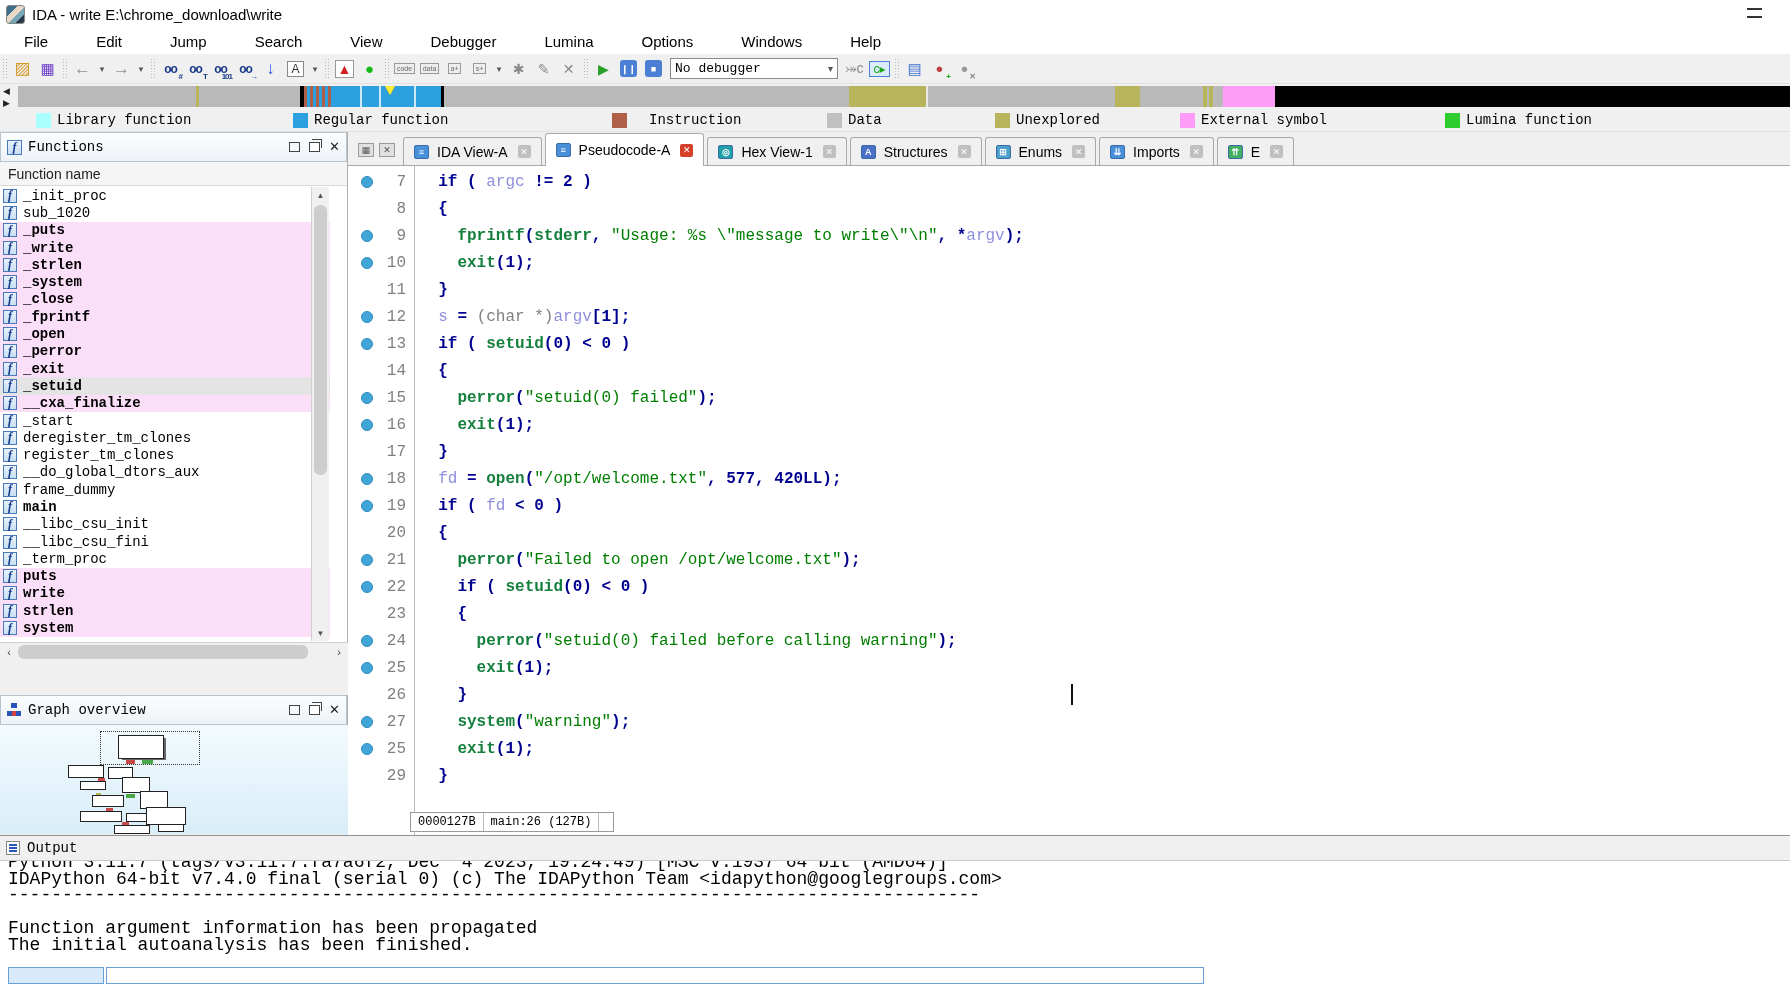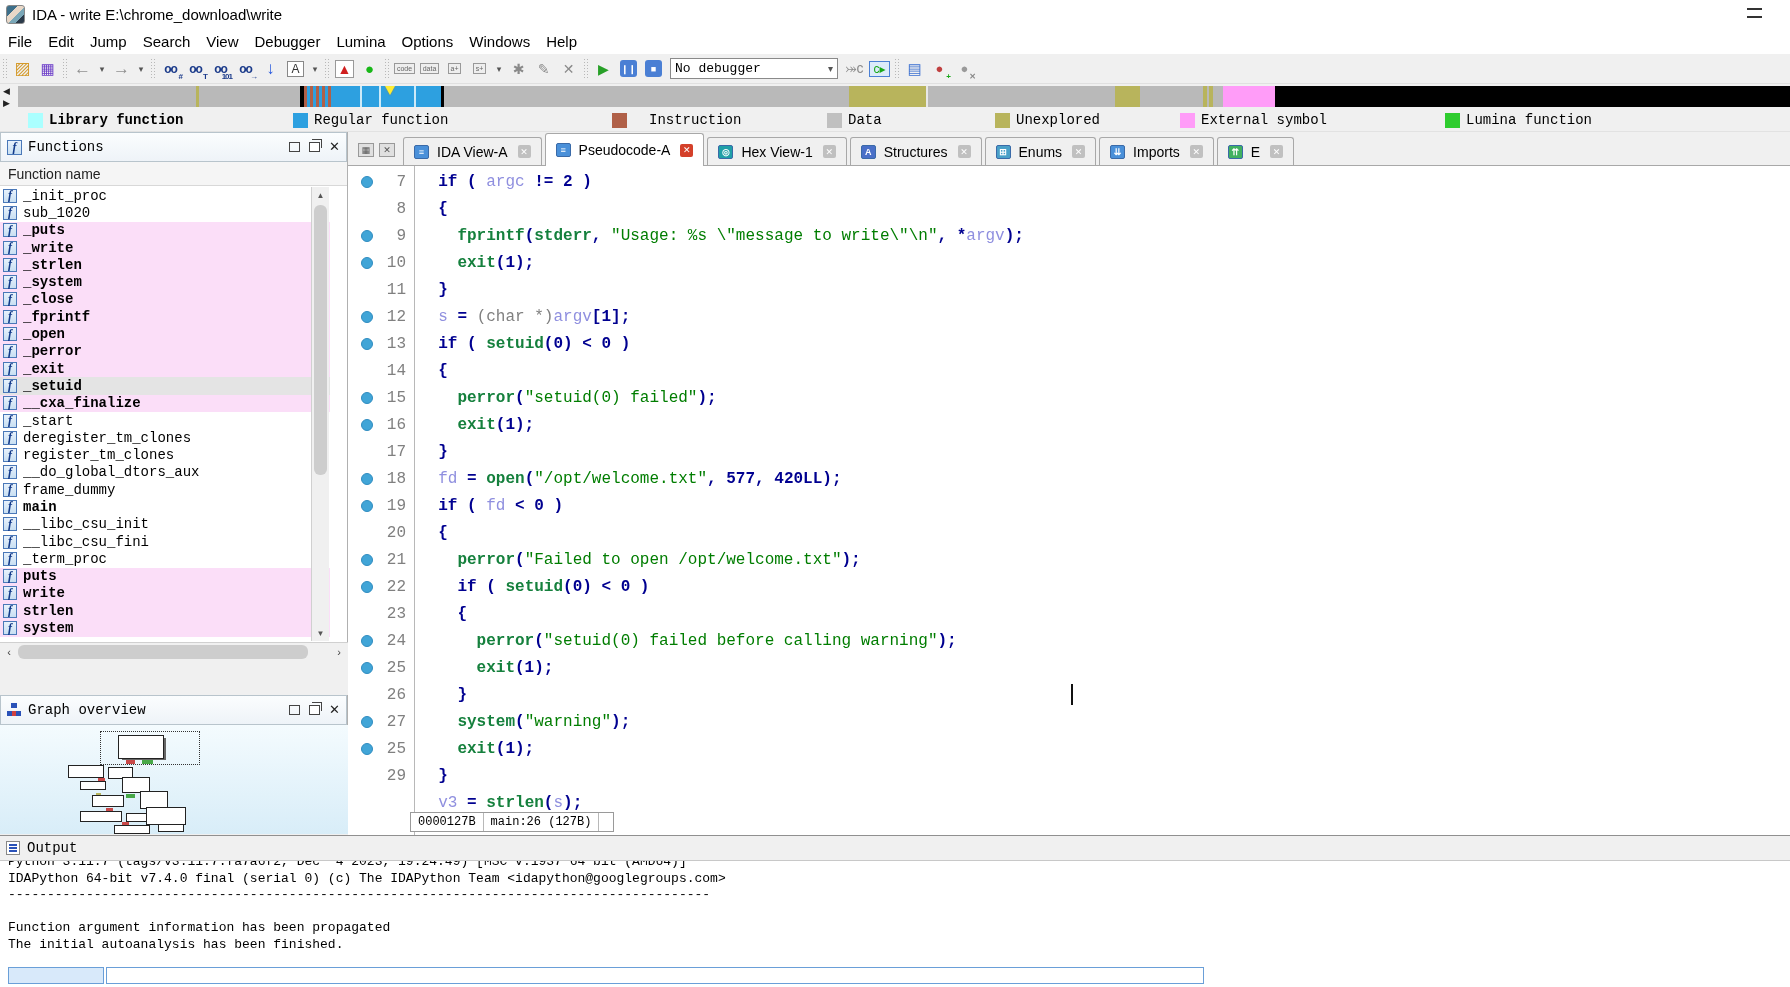--- a/index.html
+++ b/index.html
@@ -14,21 +14,21 @@
   .titlebar { position:absolute; left:0; top:0; width:1790px; height:28px; background:#fff;
     display:flex; align-items:center; padding-left:6px; font-size:15px; }
   .app-icon { width:19px; height:19px; border-radius:3px; margin-right:7px;
     background:linear-gradient(135deg,#3d6f8a 0 30%,#e8d8c8 30% 55%,#7aa7b8 55% 75%,#2b3a4a 75%); border:1px solid #888; }
   .winmenu { position:absolute; right:28px; top:8px; width:15px; height:10px;
     border-top:2px solid #333; border-bottom:2px solid #333; }
 
   
   .menubar { position:absolute; left:0; top:28px; width:1790px; height:26px; background:#fff;
     display:flex; align-items:center; font-size:15px; }
-  .menu-item { padding:2px 8px; cursor:default; }
+  .menu-item { padding:2px 24px; cursor:default; }
 
   
   .toolbar { position:absolute; left:0; top:54px; width:1790px; height:30px; background:#f0f0f0;
     display:flex; align-items:center; border-bottom:1px solid #e0e0e0; }
   .tb-handle { width:6px; height:22px; margin:0 2px;
     background-image:radial-gradient(#b8b8b8 1px, transparent 1px); background-size:3px 3px; }
   .ic { position:relative; width:23px; height:23px; display:flex; align-items:center; justify-content:center;
     font-size:15px; margin:0 1px; }
   .ic .sub { position:absolute; right:0px; bottom:-1px; font-size:8px; font-weight:bold; color:#1a3a8a; }
   .c-folder { color:#d49a2a; font-size:17px; }
@@ -170,21 +170,21 @@
 
   
   .output { position:absolute; left:0; top:835px; width:1790px; height:152px; background:#fff;
     border-top:1px solid #909090; }
   .out-hdr { height:25px; background:#f0f0f0; border-bottom:1px solid #c8c8c8;
     display:flex; align-items:center; padding-left:6px; font-size:14px; }
   .out-icon { width:14px; height:14px; border:1px solid #888; background:#fff; margin-right:7px; position:relative; }
   .out-icon:before { content:""; position:absolute; left:2px; top:2px; width:8px; height:1.5px;
     background:#2a52b8; box-shadow:0 3px 0 #2a52b8, 0 6px 0 #2a52b8; }
   .out-body { position:absolute; left:0; top:25px; width:1790px; height:105px; overflow:hidden;
-    padding-left:8px; font-size:13px; line-height:16.6px; }
+    padding-left:8px; font-size:18px; line-height:16.6px; }
   .out-line { white-space:pre; }
   .out-line.clip { margin-top:-7px; }
   .cli { position:absolute; left:0; bottom:2px; width:1790px; height:19px; display:flex; align-items:center; }
   .cli-btn { width:96px; height:17px; margin-left:8px; background:#d8e9fa; border:1px solid #6a9fd8; }
   .cli-input { width:1098px; height:17px; border:1px solid #6a9fd8; background:#fff; margin-left:2px;
     font-size:12px; padding:0 3px; outline:none; }
 </style>
 </head>
 <body>
 
@@ -296,21 +296,21 @@
         <div class="seg" style="left: 1185px; width: 4px; background: rgb(184, 180, 92);"></div>
         <div class="seg" style="left: 1191px; width: 4px; background: rgb(184, 180, 92);"></div>
         <div class="seg" style="left: 1195px; width: 10px; background: rgb(185, 185, 185);"></div>
         <div class="seg" style="left: 1205px; width: 52px; background: rgb(255, 156, 248);"></div>
         <div class="seg" style="left: 1257px; width: 515px; background: rgb(0, 0, 0);"></div>
         <div class="band-marker" style="left: 367px;"></div>
       </div>
   </div>
 
   <div class="legend mono" id="legend">
-      <div class="leg-item" style="left: 28px; font-weight: bold;">
+      <div class="leg-item" style="left: 36px;">
         <span class="leg-sq" style="background: rgb(170, 255, 255);"></span>
         <span>Library function</span>
       </div>
       <div class="leg-item" style="left: 293px;">
         <span class="leg-sq" style="background: rgb(45, 160, 224);"></span>
         <span>Regular function</span>
       </div>
       <div class="leg-item" style="left: 612px; gap: 16px;">
         <span class="leg-sq" style="background: rgb(176, 96, 72);"></span>
         <span>Instruction</span>
@@ -559,21 +559,20 @@
           <div class="cl"><span class="cl-dot"></span><span class="cl-num">20</span><span class="cl-text"><span class="tk-k">  {</span></span></div>
           <div class="cl"><span class="cl-dot"><b></b></span><span class="cl-num">21</span><span class="cl-text"><span class="tk-f">    perror</span><span class="tk-k">(</span><span class="tk-s">"Failed to open /opt/welcome.txt"</span><span class="tk-k">);</span></span></div>
           <div class="cl"><span class="cl-dot"><b></b></span><span class="cl-num">22</span><span class="cl-text"><span class="tk-k">    if ( </span><span class="tk-f">setuid</span><span class="tk-k">(0) &lt; 0 )</span></span></div>
           <div class="cl"><span class="cl-dot"></span><span class="cl-num">23</span><span class="cl-text"><span class="tk-k">    {</span></span></div>
           <div class="cl"><span class="cl-dot"><b></b></span><span class="cl-num">24</span><span class="cl-text"><span class="tk-f">      perror</span><span class="tk-k">(</span><span class="tk-s">"setuid(0) failed before calling warning"</span><span class="tk-k">);</span></span></div>
           <div class="cl"><span class="cl-dot"><b></b></span><span class="cl-num">25</span><span class="cl-text"><span class="tk-f">      exit</span><span class="tk-k">(1);</span></span></div>
           <div class="cl"><span class="cl-dot"></span><span class="cl-num">26</span><span class="cl-text"><span class="tk-k">    }</span></span><span class="caret" style="left: 722.8px;"></span></div>
           <div class="cl"><span class="cl-dot"><b></b></span><span class="cl-num">27</span><span class="cl-text"><span class="tk-f">    system</span><span class="tk-k">(</span><span class="tk-s">"warning"</span><span class="tk-k">);</span></span></div>
           <div class="cl"><span class="cl-dot"><b></b></span><span class="cl-num">25</span><span class="cl-text"><span class="tk-f">    exit</span><span class="tk-k">(1);</span></span></div>
           <div class="cl"><span class="cl-dot"></span><span class="cl-num">29</span><span class="cl-text"><span class="tk-k">  }</span></span></div>
-          <div class="cl"><span class="cl-dot"></span><span class="cl-num"></span><span class="cl-text"><span class="tk-v">  v3</span><span class="tk-k"> = </span><span class="tk-f">strlen</span><span class="tk-k">(</span><span class="tk-v">s</span><span class="tk-k">);</span></span></div>
         </div>
       <div class="code-status mono" id="codestatus">
           <span>0000127B</span>
           <span>main:26 (127B)</span>
           <span></span>
         </div>
     </div>
   </div>
 
   <div class="output">

